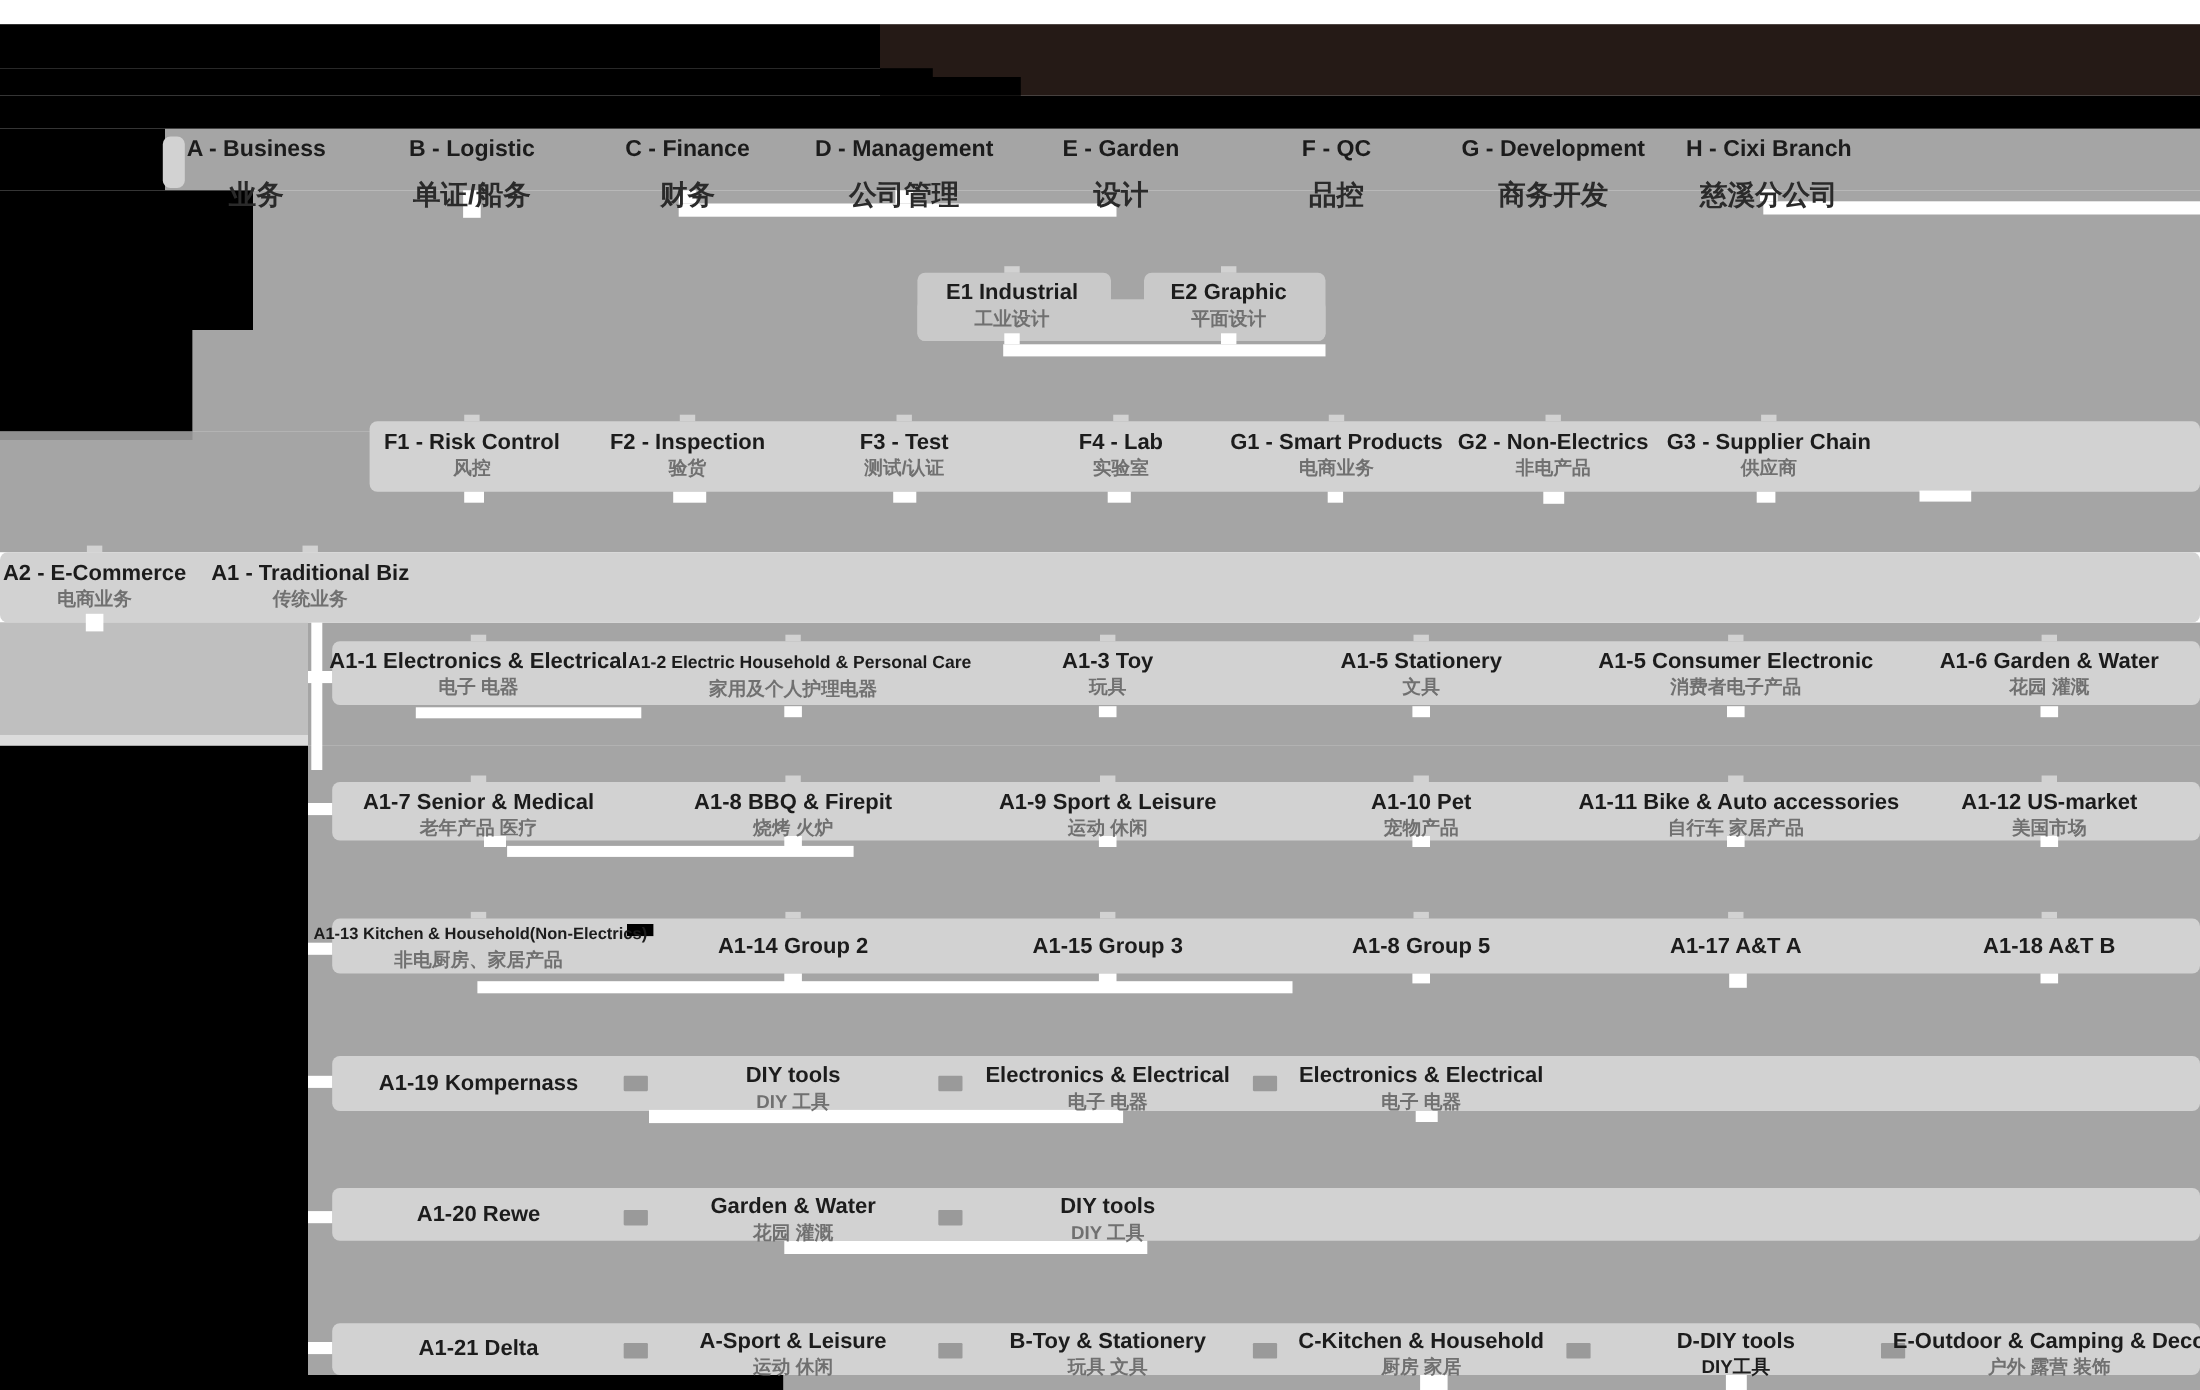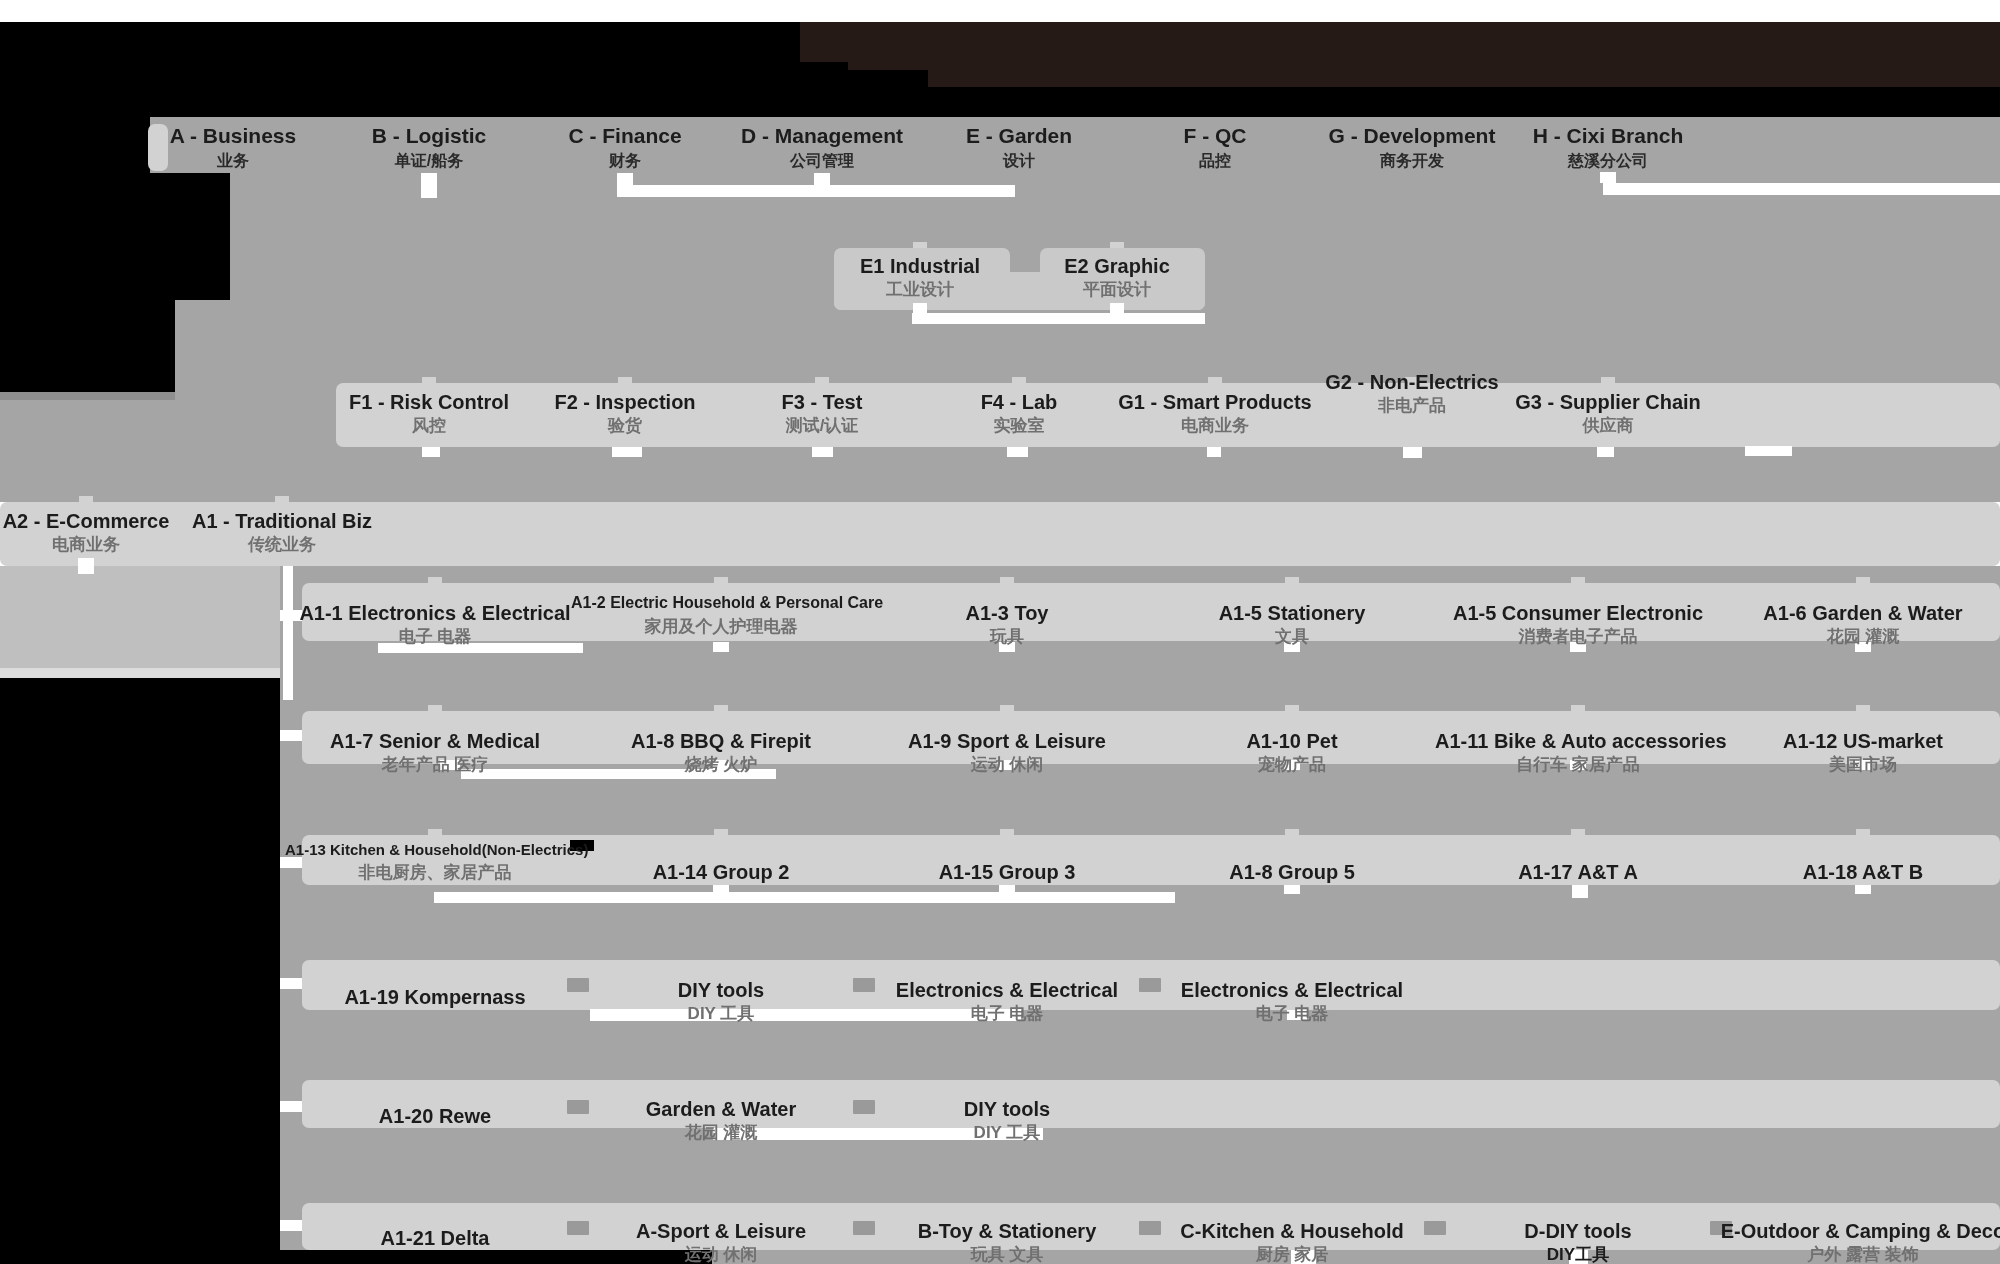--- a/index.html
+++ b/index.html
@@ -3,25 +3,25 @@
 <meta charset="utf-8">
 <style>
   html,body{margin:0;padding:0;background:#fff;}
   #stage{position:relative;width:2000px;height:1264px;background:#ffffff;overflow:hidden;
          font-family:"Liberation Sans","DejaVu Sans",sans-serif;}
   #decor div{position:absolute;}
   .nd{position:absolute;text-align:center;}
   .t{display:block;font-size:20px;line-height:24px;font-weight:700;color:#1c1c1c;white-space:nowrap;}
   .s{display:block;font-size:17px;line-height:23px;font-weight:700;color:#707070;white-space:nowrap;}
   .ht{font-size:21px;line-height:26px;}
-  .hs{font-size:16px;line-height:24px;color:#2a2a2a;}
+  .hs{font-size:25px;line-height:24px;color:#2a2a2a;margin-top:16px;}
   .t16{font-size:16px;line-height:24px;}
   .t15{font-size:15px;line-height:22px;}
   .sd{color:#1c1c1c;}
-  .w196{width:196px;} .w286{width:286px;margin-top:12px;} .w300{width:300px;}
+  .w196{width:196px;} .w286{width:286px;} .w300{width:300px;}
 </style>
 </head>
 <body>
 
 <div id="stage">
   <div id="decor">
       <div style="left: 150px; top: 117px; width: 1850px; height: 56px; background: rgb(165, 165, 165);"></div>
       <div style="left: 230px; top: 173px; width: 1770px; height: 127px; background: rgb(165, 165, 165);"></div>
       <div style="left: 175px; top: 300px; width: 1825px; height: 92px; background: rgb(165, 165, 165);"></div>
       <div style="left: 0px; top: 392px; width: 2000px; height: 110px; background: rgb(165, 165, 165);"></div>
@@ -199,21 +199,21 @@
       <span class="s">测试/认证</span>
     </div>
     <div class="nd w196" style="left:921px;top:390px">
       <span class="t">F4 - Lab</span>
       <span class="s">实验室</span>
     </div>
     <div class="nd w196" style="left:1117px;top:390px">
       <span class="t">G1 - Smart Products</span>
       <span class="s">电商业务</span>
     </div>
-    <div class="nd w196" style="left:1314px;top:370px">
+    <div class="nd w196" style="left:1314px;top:390px">
       <span class="t">G2 - Non-Electrics</span>
       <span class="s">非电产品</span>
     </div>
     <div class="nd w196" style="left:1510px;top:390px">
       <span class="t">G3 - Supplier Chain</span>
       <span class="s">供应商</span>
     </div>
 
     <div class="nd w196" style="left:-12px;top:509px">
       <span class="t">A2 - E-Commerce</span>

